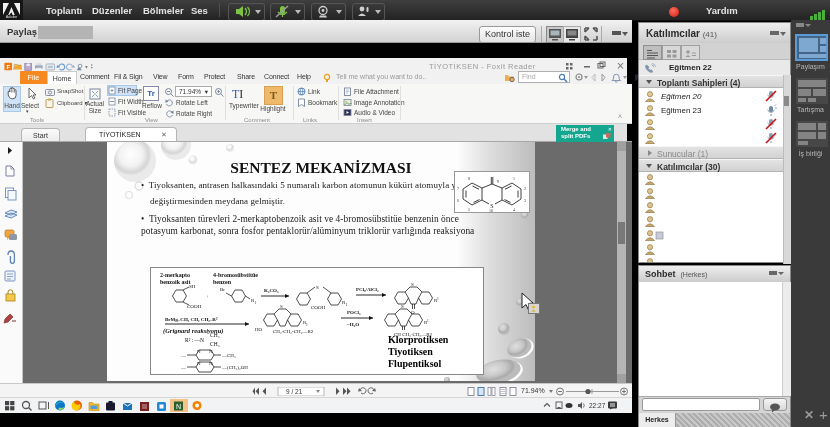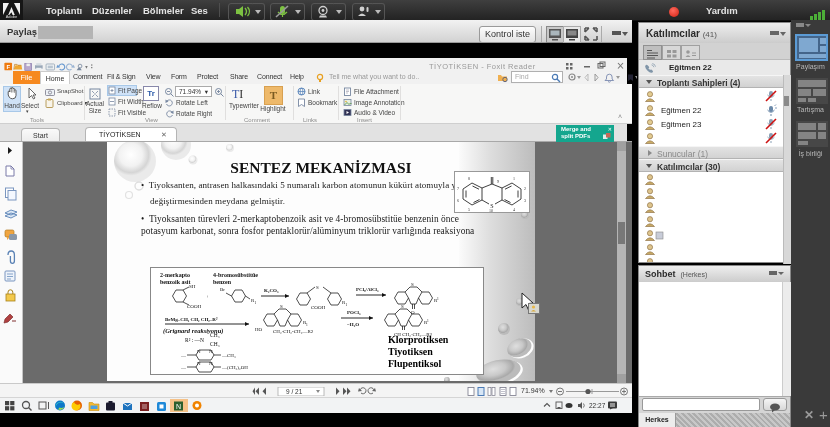--- a/index.html
+++ b/index.html
@@ -11,21 +11,21 @@
   .menuitem{top:4.5px;font-size:9.5px;font-weight:bold;color:#e3e3e3;}
   .mbtn{top:3px;height:16px;background:linear-gradient(#3a3a3a,#242424);border:1px solid #555;border-radius:3px;}
   .mdd{top:3px;height:16px;width:11px;background:linear-gradient(#3a3a3a,#242424);border:1px solid #555;border-left:none;border-radius:0 3px 3px 0;}
   .ddarr{position:absolute;left:2px;top:6px;width:0;height:0;border-left:3px solid transparent;border-right:3px solid transparent;border-top:4px solid #bbb;}
   
   #shareheader{left:0;top:20px;width:632px;height:22px;background:linear-gradient(#f2f2f2,#d2d2d2);border-bottom:1px solid #9a9a9a;}
   #sharebody{left:0;top:43px;width:639px;height:384px;background:#000;}
   #screen{left:0;top:58px;width:627px;height:354px;background:#f1f1f1;}
   
   #qat{left:0;top:0;width:632px;height:13px;}
-  #tabrow{left:7px;top:13px;width:632px;height:13px;padding-left:37px;}
+  #tabrow{left:14px;top:13px;width:632px;height:13px;padding-left:37px;}
   .ftab{top:2px;font-size:7px;letter-spacing:-0.15px;color:#333;}
   #ribbon{left:0;top:26px;width:632px;height:39px;background:#f7f7f6;border-bottom:1px solid #cfcfcf;}
   .glabel{top:32.5px;font-size:6px;color:#8a8a8a;}
   .gsep{top:2px;width:1px;height:34px;background:#e0dfde;}
   #doctabs{left:0;top:66px;width:627px;height:18px;background:#e2e2e2;}
   #docarea{left:0;top:84px;width:632px;height:241px;background:#6b6b6b;}
   #sidebar{left:0;top:0;width:22px;height:241px;background:#fafafa;border-right:1px solid #c5c5c5;}
   #slide{left:107px;top:0;width:428px;height:239px;background:#fdfdfd;overflow:hidden;font-family:"Liberation Serif",serif;}
   #statusbar{left:0;top:325px;width:632px;height:14px;background:#f4f4f4;border-top:1px solid #c9c9c9;}
   #taskbar{left:0;top:339px;width:632px;height:15px;background:#f2f3f4;border-top:1px solid #d5d5d5;}
@@ -704,24 +704,27 @@
   <svg class="abs" style="left:5px;top:40px;" width="12" height="10">
         <path d="M1.2 3 q1.2 -2 2.4 -0.8 l1.2 1.2 q0.8 0.8 0 1.6 l-0.4 0.4 q1.6 2 3.2 1.2 l0.8 0.8 q1.2 1.2 0 2 q-2 1.2 -4.8 -1.6 q-2.8 -2.8 -2.4 -4.8z" fill="#8095a8"></path>
         <path d="M7.5 1.8 q2 0.4 2.4 2.4 M8.3 0.5 q2.8 0.5 3.2 3.2" stroke="#8095a8" fill="none" stroke-width="0.7"></path>
       </svg>
   <div class="abs" style="left:30px;top:40px;font-size:8px;font-weight:bold;color:#222;">Eğitmen 22</div>
 
   <div class="abs grphdr" style="top:52px;"></div>
   <div class="abs" style="left:7px;top:57px;width:0;height:0;border-left:3.5px solid transparent;border-right:3.5px solid transparent;border-top:4.5px solid #555;"></div>
   <div class="abs" style="left:18px;top:55px;font-size:8.5px;font-weight:bold;color:#333;">Toplantı Sahipleri (4)</div>
 
+  <div class="abs prow" style="top:66px;">
+        <span class="pname" style="font-style:italic;">Eğitmen 20</span>
+      </div>
   <div class="abs prow" style="top:80px;">
         <span class="pname">Eğitmen 22</span>
       </div>
-  <div class="abs prow" style="top:94px;">
+  <div class="abs prow" style="top:80px;">
         <span class="pname">Eğitmen 23</span>
       </div>
   <svg class="abs" style="left:5px;top:68px;" width="12" height="11">
         <circle cx="6" cy="3.2" r="2.6" fill="#e2cb90" stroke="#94764a" stroke-width="0.7"></circle>
         <path d="M1.5 10.5 q4.5 -5.5 9 0z" fill="#ccae66" stroke="#94764a" stroke-width="0.7"></path>
       </svg>
   <svg class="abs" style="left:5px;top:82px;" width="12" height="11">
         <circle cx="6" cy="3.2" r="2.6" fill="#e2cb90" stroke="#94764a" stroke-width="0.7"></circle>
         <path d="M1.5 10.5 q4.5 -5.5 9 0z" fill="#ccae66" stroke="#94764a" stroke-width="0.7"></path>
       </svg>

